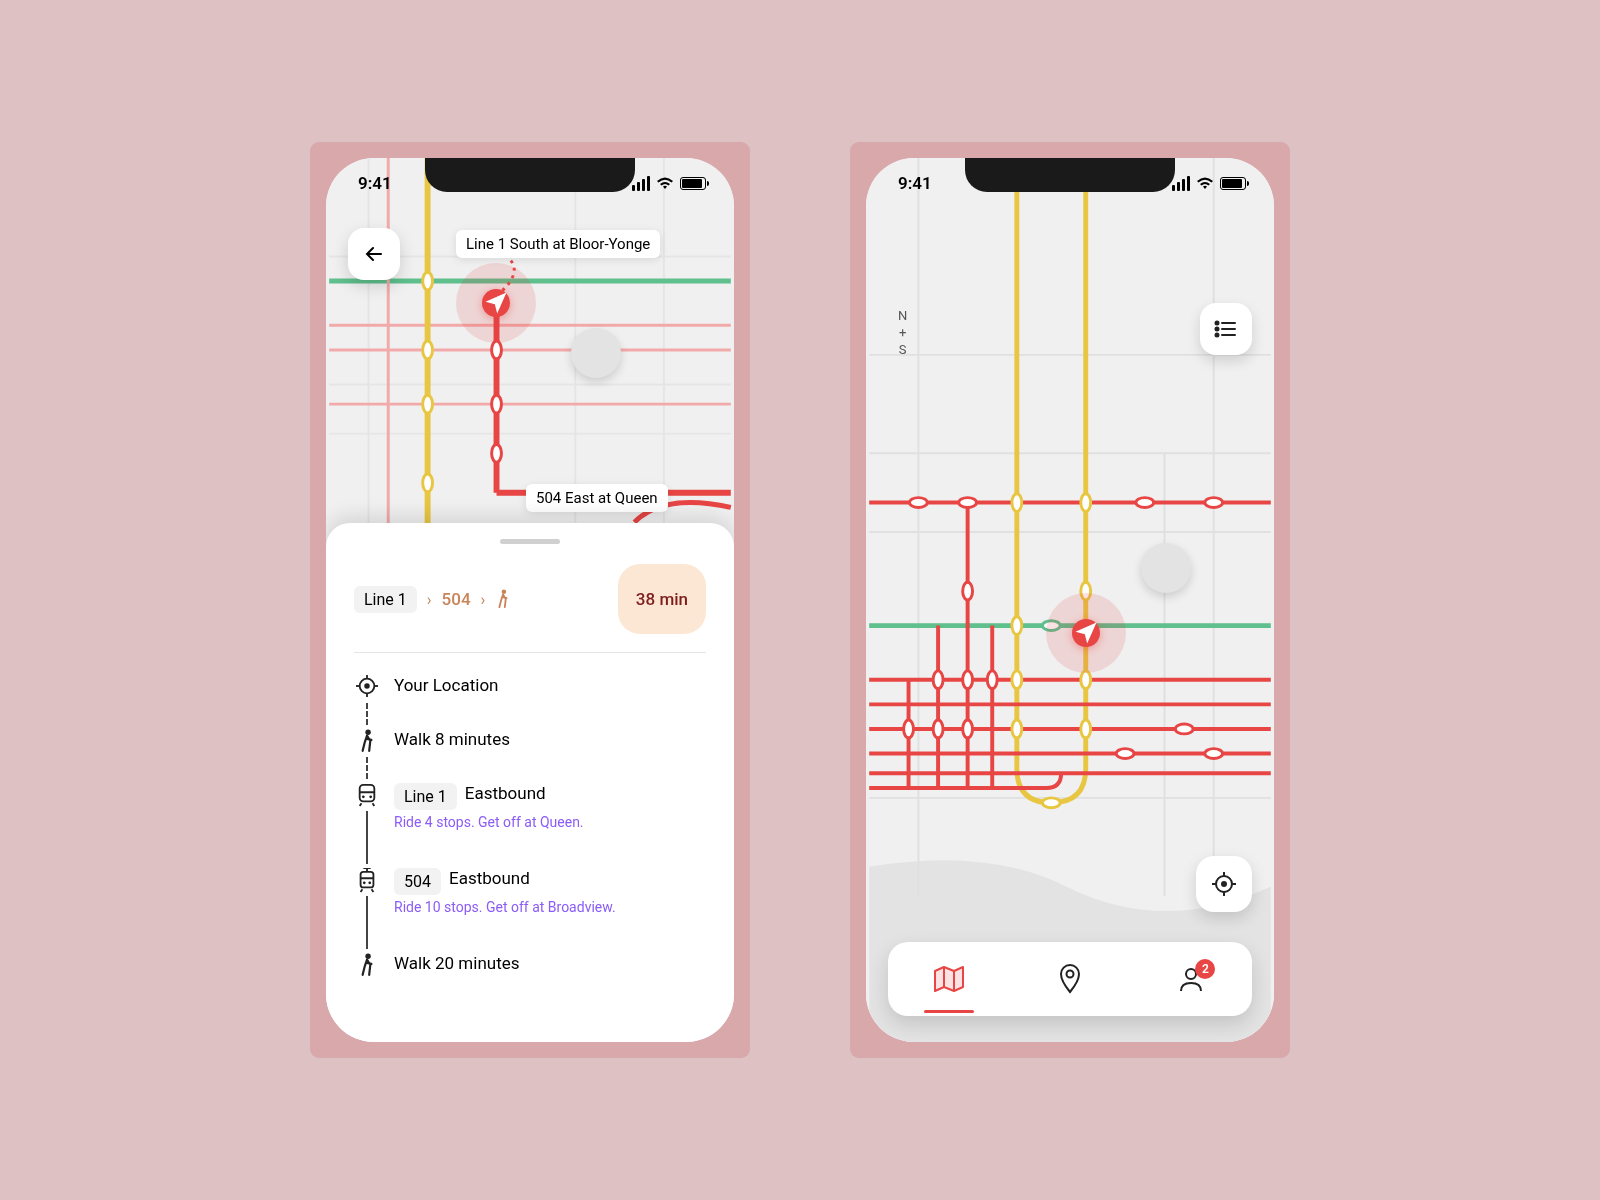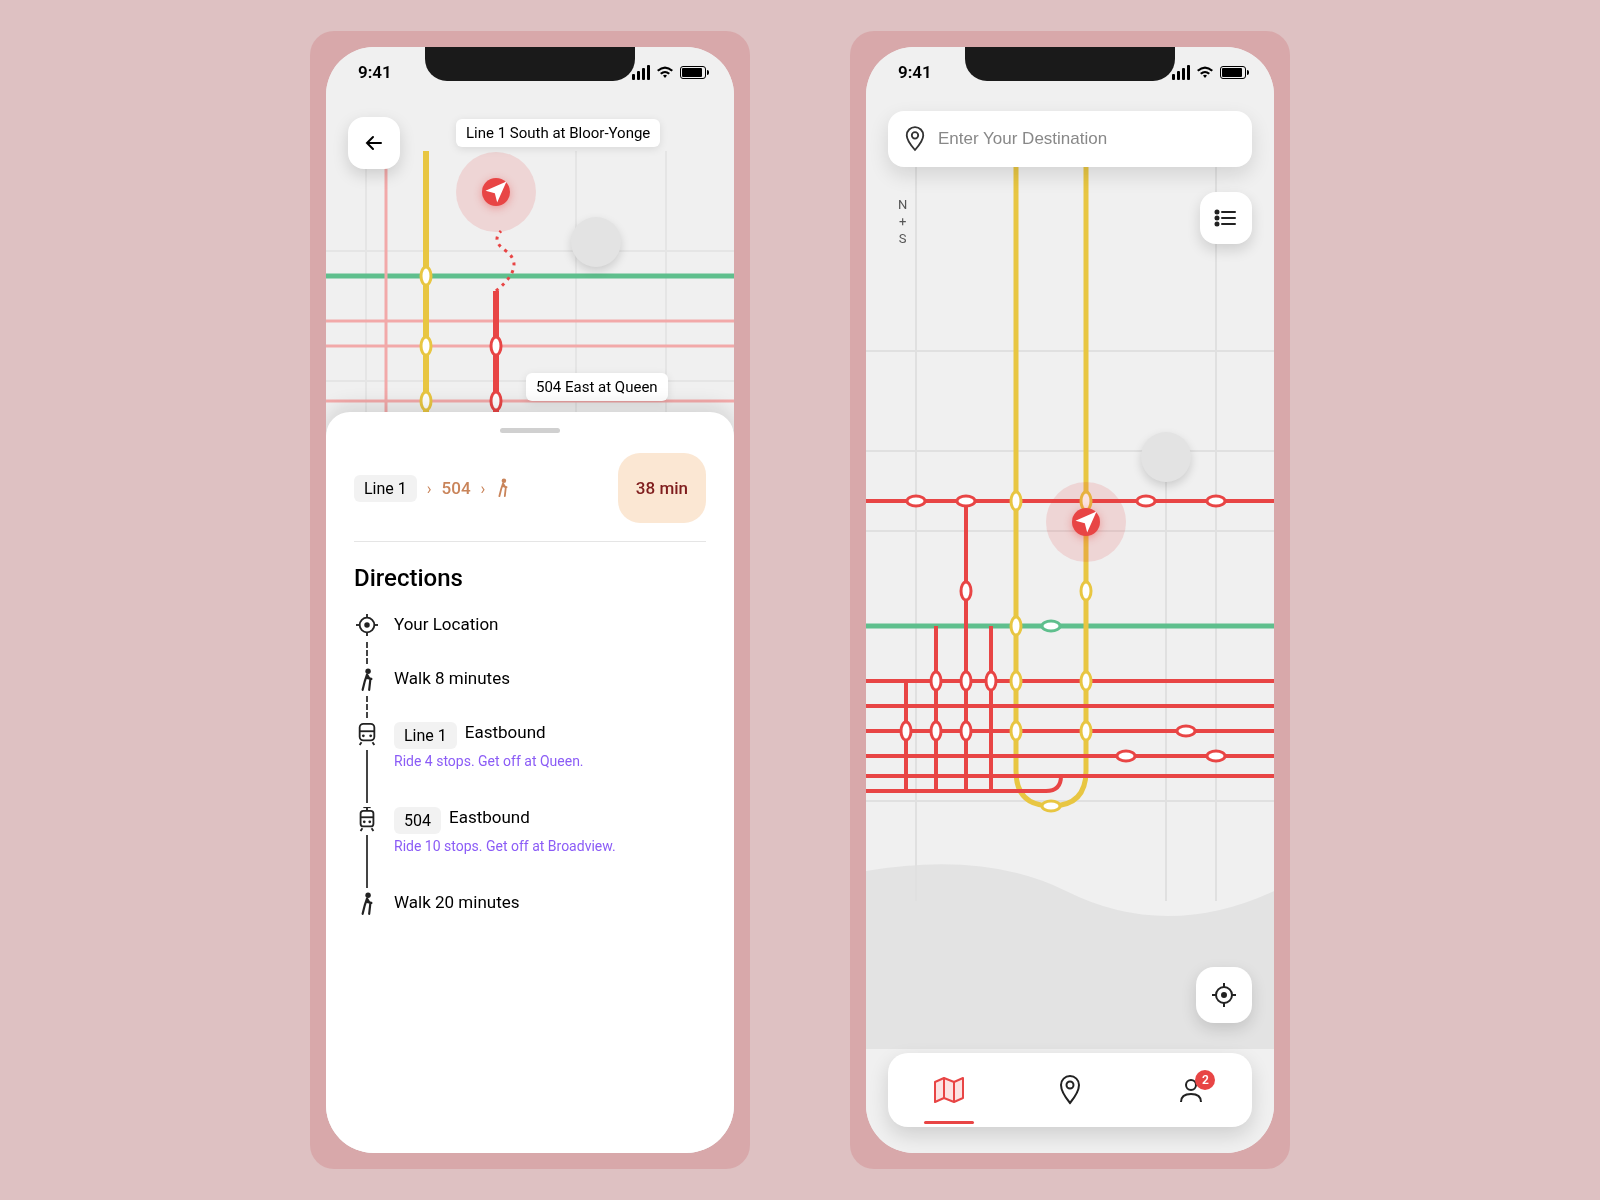--- a/index.html
+++ b/index.html
@@ -9,23 +9,23 @@
     height: 1200px;
     font-family: -apple-system, BlinkMacSystemFont, "Segoe UI", Roboto, sans-serif;
     display: flex;
     align-items: center;
     justify-content: center;
     gap: 100px;
     overflow: hidden;
   }
   .phone-frame {
     width: 440px;
-    height: 1138px;
+    height: 916px;
     background: #D8A8AA;
-    border-radius: 24px;
+    border-radius: 9px;
     padding: 16px;
     position: relative;
   }
   .screen {
     width: 100%;
     height: 100%;
     background: #F0F0F0;
     border-radius: 48px;
     position: relative;
     overflow: hidden;
@@ -290,21 +290,20 @@
           <span class="crumb-504">504</span>
           <span class="crumb-sep">›</span>
           <svg width="16" height="20" viewBox="0 0 16 22">
               <circle cx="9" cy="3" r="2.5" fill="#C9845A"></circle>
               <path d="M8 6 L6 12 L4 20 M8 6 L11 11 L10 20 M8 9 L12 10" stroke="#C9845A" stroke-width="2" fill="none" stroke-linecap="round"></path>
             </svg>
         </div>
         <div class="duration-pill">38 min</div>
       </div>
       <div class="hr"></div>
-      <h2>Directions</h2>
       <div class="steps">
 
         <div class="step">
           <div class="step-icon">
               <svg width="22" height="22" viewBox="0 0 24 24" fill="none" stroke="#222" stroke-width="2">
                 <circle cx="12" cy="12" r="8"></circle>
                 <circle cx="12" cy="12" r="2" fill="#222"></circle>
                 <line x1="12" y1="0" x2="12" y2="4"></line>
                 <line x1="12" y1="20" x2="12" y2="24"></line>
                 <line x1="0" y1="12" x2="4" y2="12"></line>
@@ -474,27 +473,20 @@
       </svg>
       <div class="loc-pulse" style="left:220px;top:475px;"></div>
       <div class="loc-dot" style="left:220px;top:475px;">
         <svg width="14" height="14" viewBox="0 0 24 24">
             <path d="M3 11 L21 3 L13 21 L11 13 Z" fill="#fff"></path>
           </svg>
       </div>
       <div class="grey-circle" style="left:300px;top:410px;"></div>
     </div>
 
-    <div class="search-bar">
-      <svg width="22" height="26" viewBox="0 0 24 28" fill="none" stroke="#333" stroke-width="2">
-          <path d="M12 26 C12 26 3 16 3 10 A9 9 0 0 1 21 10 C21 16 12 26 12 26 Z"></path>
-          <circle cx="12" cy="10" r="3.5"></circle>
-        </svg>
-      <input type="text" placeholder="Enter Your Destination" style="">
-    </div>
 
     <div class="compass">
       <div>N</div>
       <div>+</div>
       <div>S</div>
     </div>
 
     <div class="layers-btn">
       <svg width="24" height="18" viewBox="0 0 24 18" stroke="#222" stroke-width="2" stroke-linecap="round">
           <circle cx="3" cy="3" r="1.5" fill="#222"></circle>

